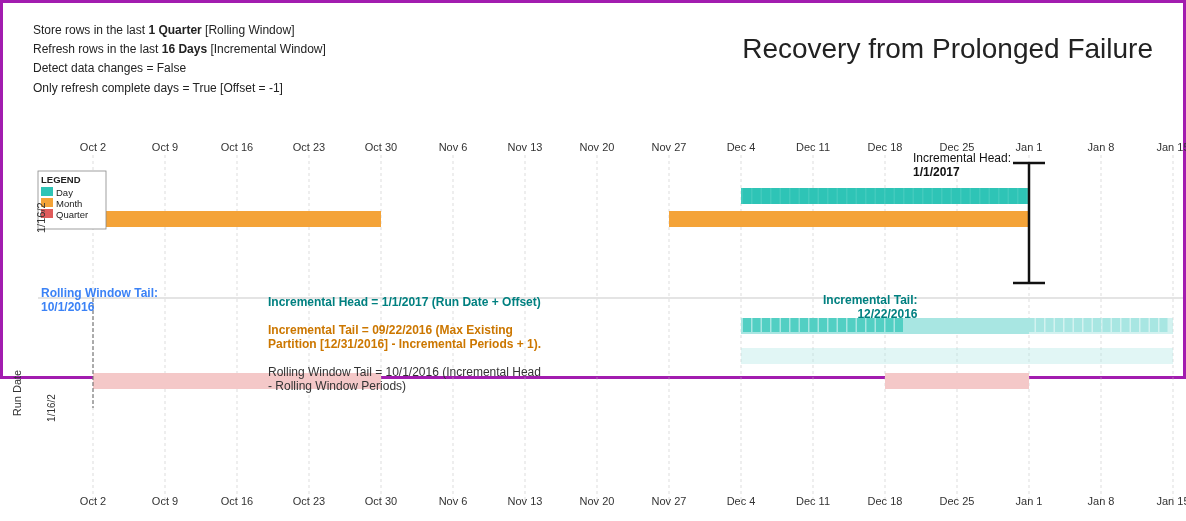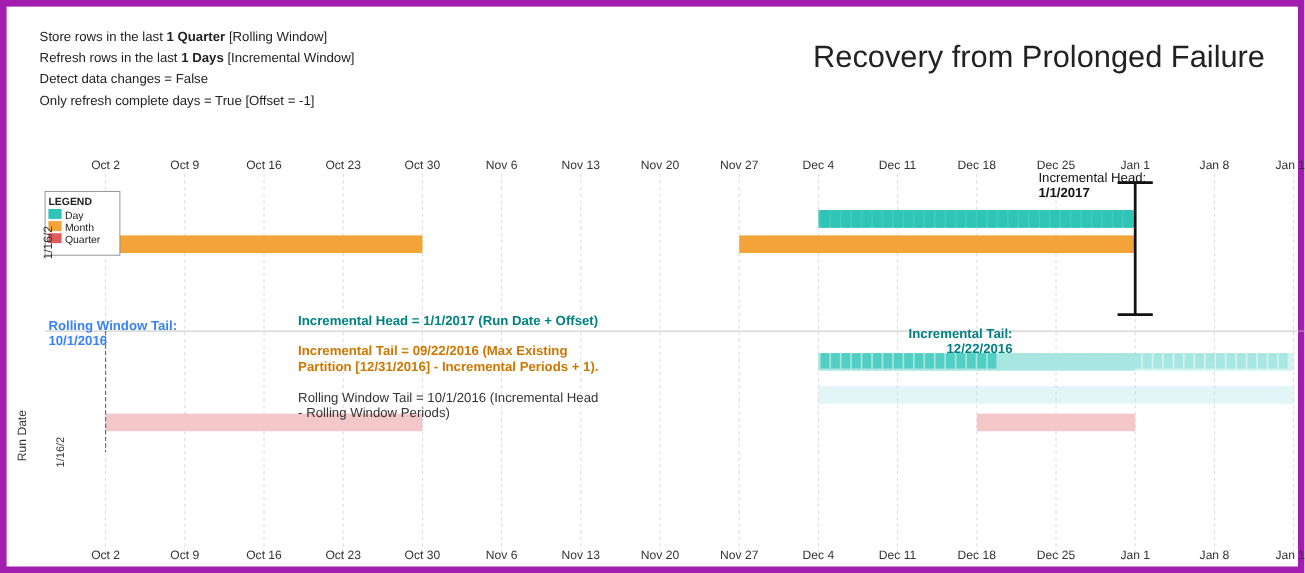--- a/index.html
+++ b/index.html
@@ -6,22 +6,22 @@
     body {
       font-family: 'Segoe UI', Arial, sans-serif;
       background: #fff;
       width: 1186px;
       height: 521px;
       overflow: hidden;
       position: relative;
     }
     .container {
       width: 1186px;
-      height: 521px;
-      border: 6px solid #a21caf;
+      height: 379px;
+      border: 3px solid #a21caf;
       position: relative;
       background: #fff;
     }
     
     .info-block {
       position: absolute;
       top: 18px;
       left: 30px;
       font-size: 12px;
       color: #222;
@@ -42,21 +42,21 @@
 </head>
 <body>
 
 <div class="container">
 
   <div class="info-block">
     <div>
       Store rows in the last <strong>1 Quarter</strong> <span> [Rolling Window]</span>
     </div>
     <div>
-      Refresh rows in the last <strong>1 Days</strong> <span> [Incremental Window]</span>
+      Refresh rows in the last <strong>16 Days</strong> <span> [Incremental Window]</span>
     </div>
     <div>Detect data changes = False</div>
     <div>Only refresh complete days = True [Offset = -1]</div>
   </div>
 
   <div class="title">Recovery from Prolonged Failure</div>
 
   <svg style="position:absolute;top:130px;left:0;width:1186px;height:390px;">
 
     <text x="90" y="18" font-size="11" text-anchor="middle" fill="#333">Oct 2</text>
@@ -225,29 +225,29 @@
       <rect x="1090" y="185" width="8" height="14" fill="#A8E6E2"></rect>
       <rect x="1099.5" y="185" width="8" height="14" fill="#A8E6E2"></rect>
       <rect x="1109" y="185" width="8" height="14" fill="#A8E6E2"></rect>
       <rect x="1118.5" y="185" width="8" height="14" fill="#A8E6E2"></rect>
       <rect x="1128" y="185" width="8" height="14" fill="#A8E6E2"></rect>
       <rect x="1137.5" y="185" width="8" height="14" fill="#A8E6E2"></rect>
       <rect x="1147" y="185" width="8" height="14" fill="#A8E6E2"></rect>
       <rect x="1156.5" y="185" width="8" height="14" fill="#A8E6E2"></rect>
     </svg>
 
-  <div style="position:absolute;top:148px;left:910px;font-size:12px;color:#111;font-weight:normal;text-align:left;margin-left:28px;">
+  <div style="position:absolute;top:148px;left:910px;font-size:12px;color:#111;font-weight:normal;text-align:left;">
     Incremental Head:<br><strong>1/1/2017</strong>
   </div>
 
   <div style="position:absolute;top:283px;left:38px;font-size:12px;color:#3b82f6;font-weight:bold;">
     Rolling Window Tail:<br>10/1/2016
   </div>
 
-  <div style="position:absolute;top:278px;left:265px;font-size:12px;color:#333;max-width:280px;">
+  <div style="position:absolute;top:292px;left:265px;font-size:12px;color:#333;max-width:280px;">
     <span style="color:#008080;font-weight:bold;">Incremental Head = 1/1/2017 (Run Date + Offset)</span><br><br>
     <span style="color:#cc7700;font-weight:bold;">Incremental Tail = 09/22/2016 (Max Existing Partition [12/31/2016] - Incremental Periods + 1).</span><br><br>
     <span style="color:#333;margin-top:12px;">Rolling Window Tail = 10/1/2016 (Incremental Head - Rolling Window Periods)</span>
   </div>
 
   <div style="position:absolute;top:290px;left:820px;font-size:12px;color:#008080;font-weight:bold;text-align:right;">
     Incremental Tail:<br>12/22/2016
   </div>
 
   <div style="position:absolute;top:224px;left:38px;font-size:11px;color:#333;transform:rotate(-90deg);transform-origin:left center;">1/16/2</div>

